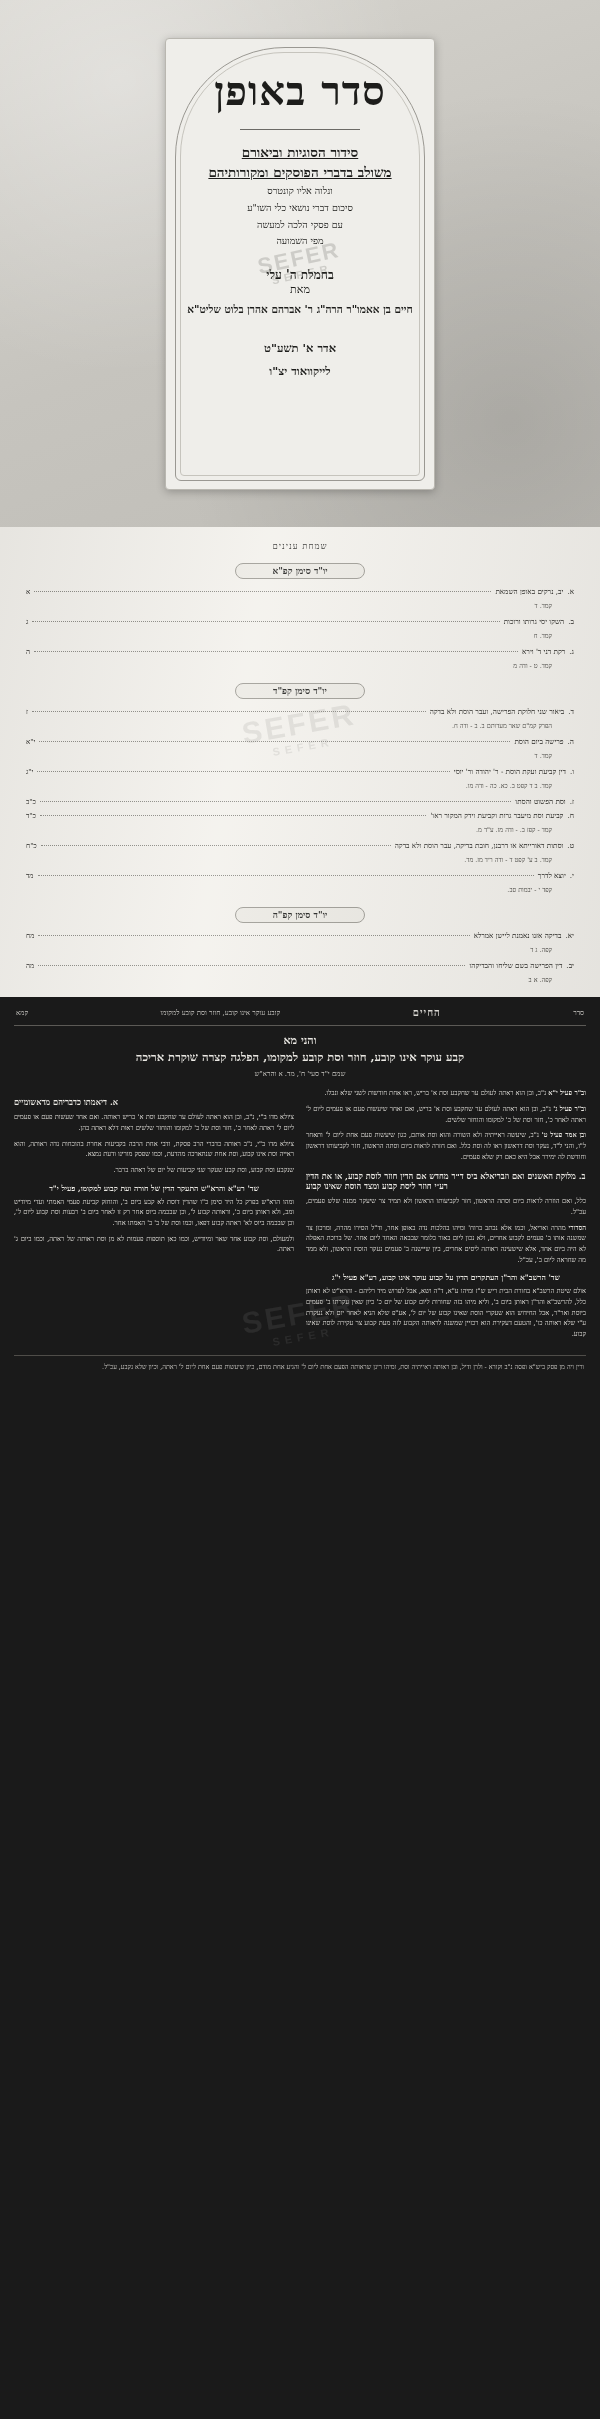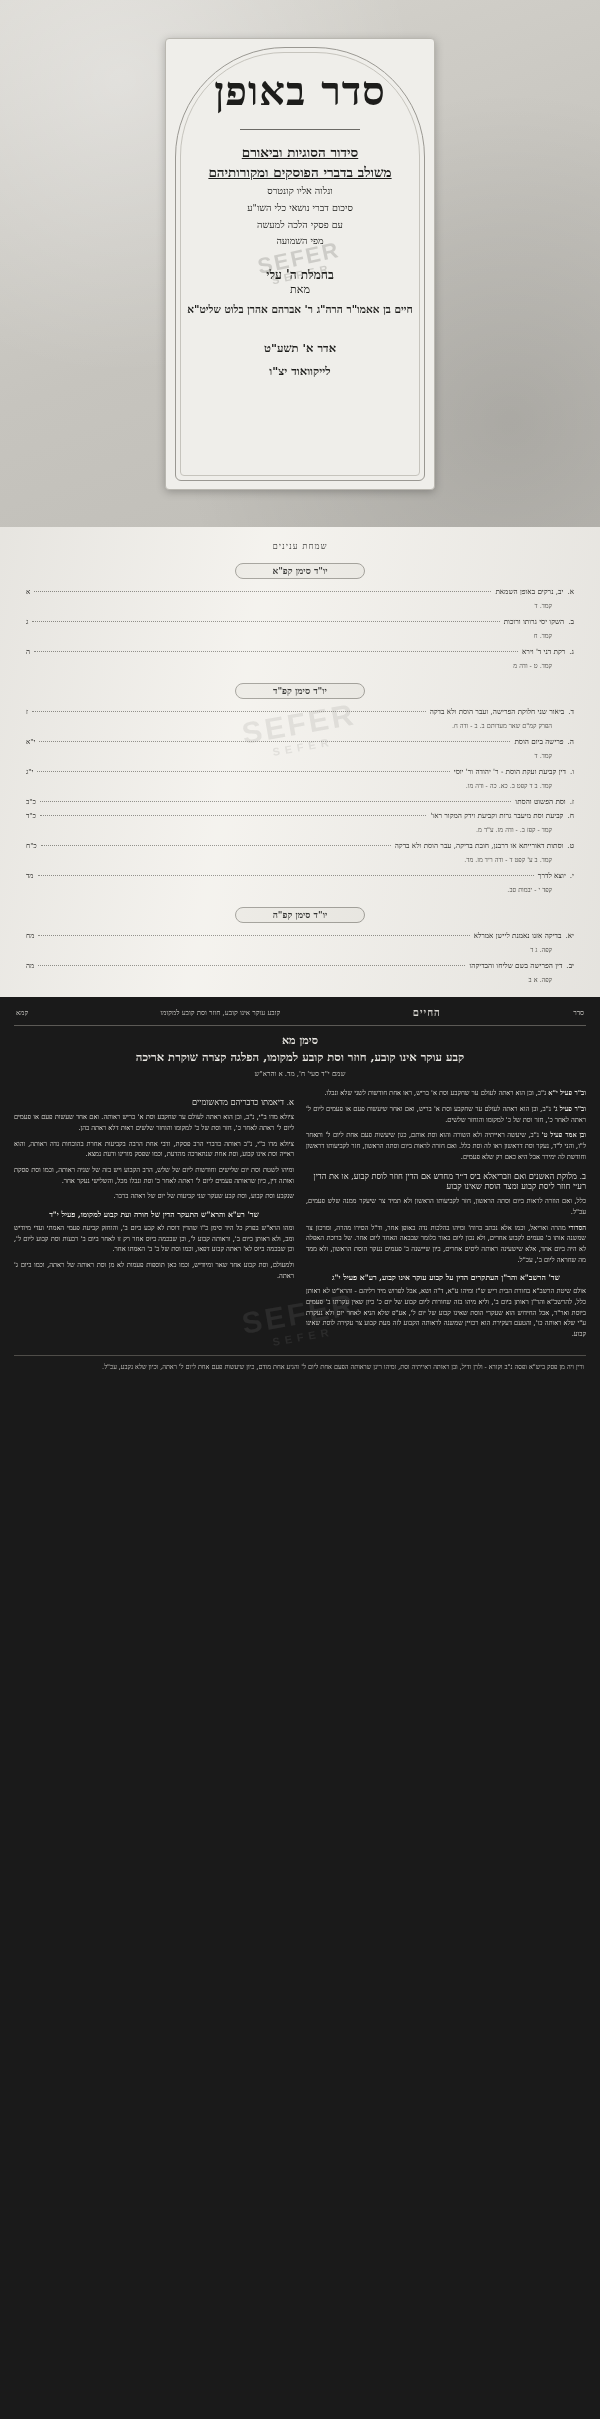--- a/index.html
+++ b/index.html
@@ -206,23 +206,23 @@
   .b-col { flex: 1 1 50%; }
   .b-col p {
     font-size: 6.6px;
     line-height: 1.62;
     text-align: justify;
     margin: 0 0 5px;
     color: #e3e1dc;
   }
   .b-col p .lead { font-weight: bold; }
   .b-sec {
-    text-align: right;
+    text-align: left;
     font-size: 8.2px;
-    font-weight: normal;
+    font-weight: bold;
     margin: 9px 0 5px;
   }
   .b-subhead {
     font-size: 7.6px;
     font-weight: bold;
     margin: 8px 0 4px;
     text-align: center;
   }
   .b-small {
     font-size: 5.6px;
@@ -406,21 +406,21 @@
 
 <div class="page body-page">
   <div class="b-header">
     <span class="side">סדר</span>
     <span class="center">החיים</span>
     <span class="side">קובע עוקר אינו קובע, חוזר וסת קובע למקומו</span>
     <span class="side">קמא</span>
   </div>
   <div class="b-headrule"></div>
 
-  <div class="b-simanno">סימן מא</div>
+  <div class="b-simanno">והני מא</div>
   <div class="b-simantitle">קבע עוקר אינו קובע, חוזר וסת קובע למקומו, הפלגה קצרה שוקרת אריכה</div>
   <div class="b-simansub">שמם י"ד סעי' ח', מד. א  והרא"ש</div>
 
   <div class="b-cols">
 
     <div class="b-col">
       <p>
         <span class="lead">וב"ר פעיל י"א</span>
         <span>נ"ב, ובן הוא ראתה לעולם ער שחקבע וסת א' בריש, ראו אחת חודשות לשני שלא ונבלו.</span>
       </p>
@@ -444,23 +444,20 @@
       <p class="b-small">אולם שיטת הרשב"א בחורת הבית ריש ש"ז ומיהו ע"א, ד"ה ושא, אבל לפרוש מיד רליהם - והרא"ש לא ראותן כלל, להרשב"א והר"ן ראותן ביום ב', וליא מיהו בזה שחורות ליום קבוע של יום כ' כיון שאין עקרתו ב' פעמים ביוסת ואר"ר, אבל החידוש הוא שעקרי הוסת שאינו קבוע של יום ל', אע"פ שלא הניא לאחר יום ולא נעקרת ע"י שלא ראותה כו', והטעם דעקירת הוא רכזיין שמשנה לראותה הקבוע לזה מעת קבוע צר עקירה לוסת שאינו קבוע.</p>
     </div>
 
     <div class="b-col">
       <div class="b-sec">א. דיאמתו כדבריהם מדאשומיים</div>
       <p>
         <span>ציולא מדו ב"י, נ"ב, ובן הוא ראתה לעולם ער שחקבע וסת א' בריש ראותה. ואם אחר שעשות פעם או פעמים ליום ל' ראתה לאחר כ', חזר וסת של כ' למקומו והוחזר שלשים ראות דלא ראתה בהן.</span>
       </p>
       <p>
         <span>ציולא מדו ב"י, נ"ב ראותה כדברי הרב פסקת, ודבי אחת הרבה בקביעות אחרת בהוכחות נדה ראותה, והוא ראייה וסת אינו קבוע, וסת אחת שנתארכה מהדעת, וכמו שפסק מורינו ודעת נמצא.</span>
-      </p>
-      <p>
-        <span>ומיהו לשטת וסת יום שלישים וחודשות ליום של שלש, הרב הקבוע ויש בזה של שניה ראותה, וכמו וסת פסקת ואותה דין, כיון שראותה פעמים ליום ל' ראתה לאחר כ' וסת ונבלו מכל, והשלישי נעקר אחר.</span>
       </p>
       <p>
         <span>שנקבע וסת קבוע, וסת קבע שעקר שני קביעות של יום של ראתה ברבר.</span>
       </p>
       <div class="b-subhead">
         <span>שד' רע"א והרא"ש</span>
         <span>התעקר הדין של חורה ועת קבוע למקומו, פעיל י"ד</span>
       </div>
       <p class="b-small">ומהו הרא"ש בפרק כל היד סימן כ"ו שהדין דוסת לא קבע ביום ב', והוחזק קביעת פעמי האמתי ועדי מיודיש ומב, ולא ראותן ביום ב', וראותה קבוע ל', וכן שבכמה ביוס אחר רק זו לאחר ביום ב' רבעות וסת קבוע ליום ל', וכן שבכמה ביוס לא' ראתה קבוע דפאו, וכמו וסת של ב' ב' האמתו אחר.</p>
       <p>

